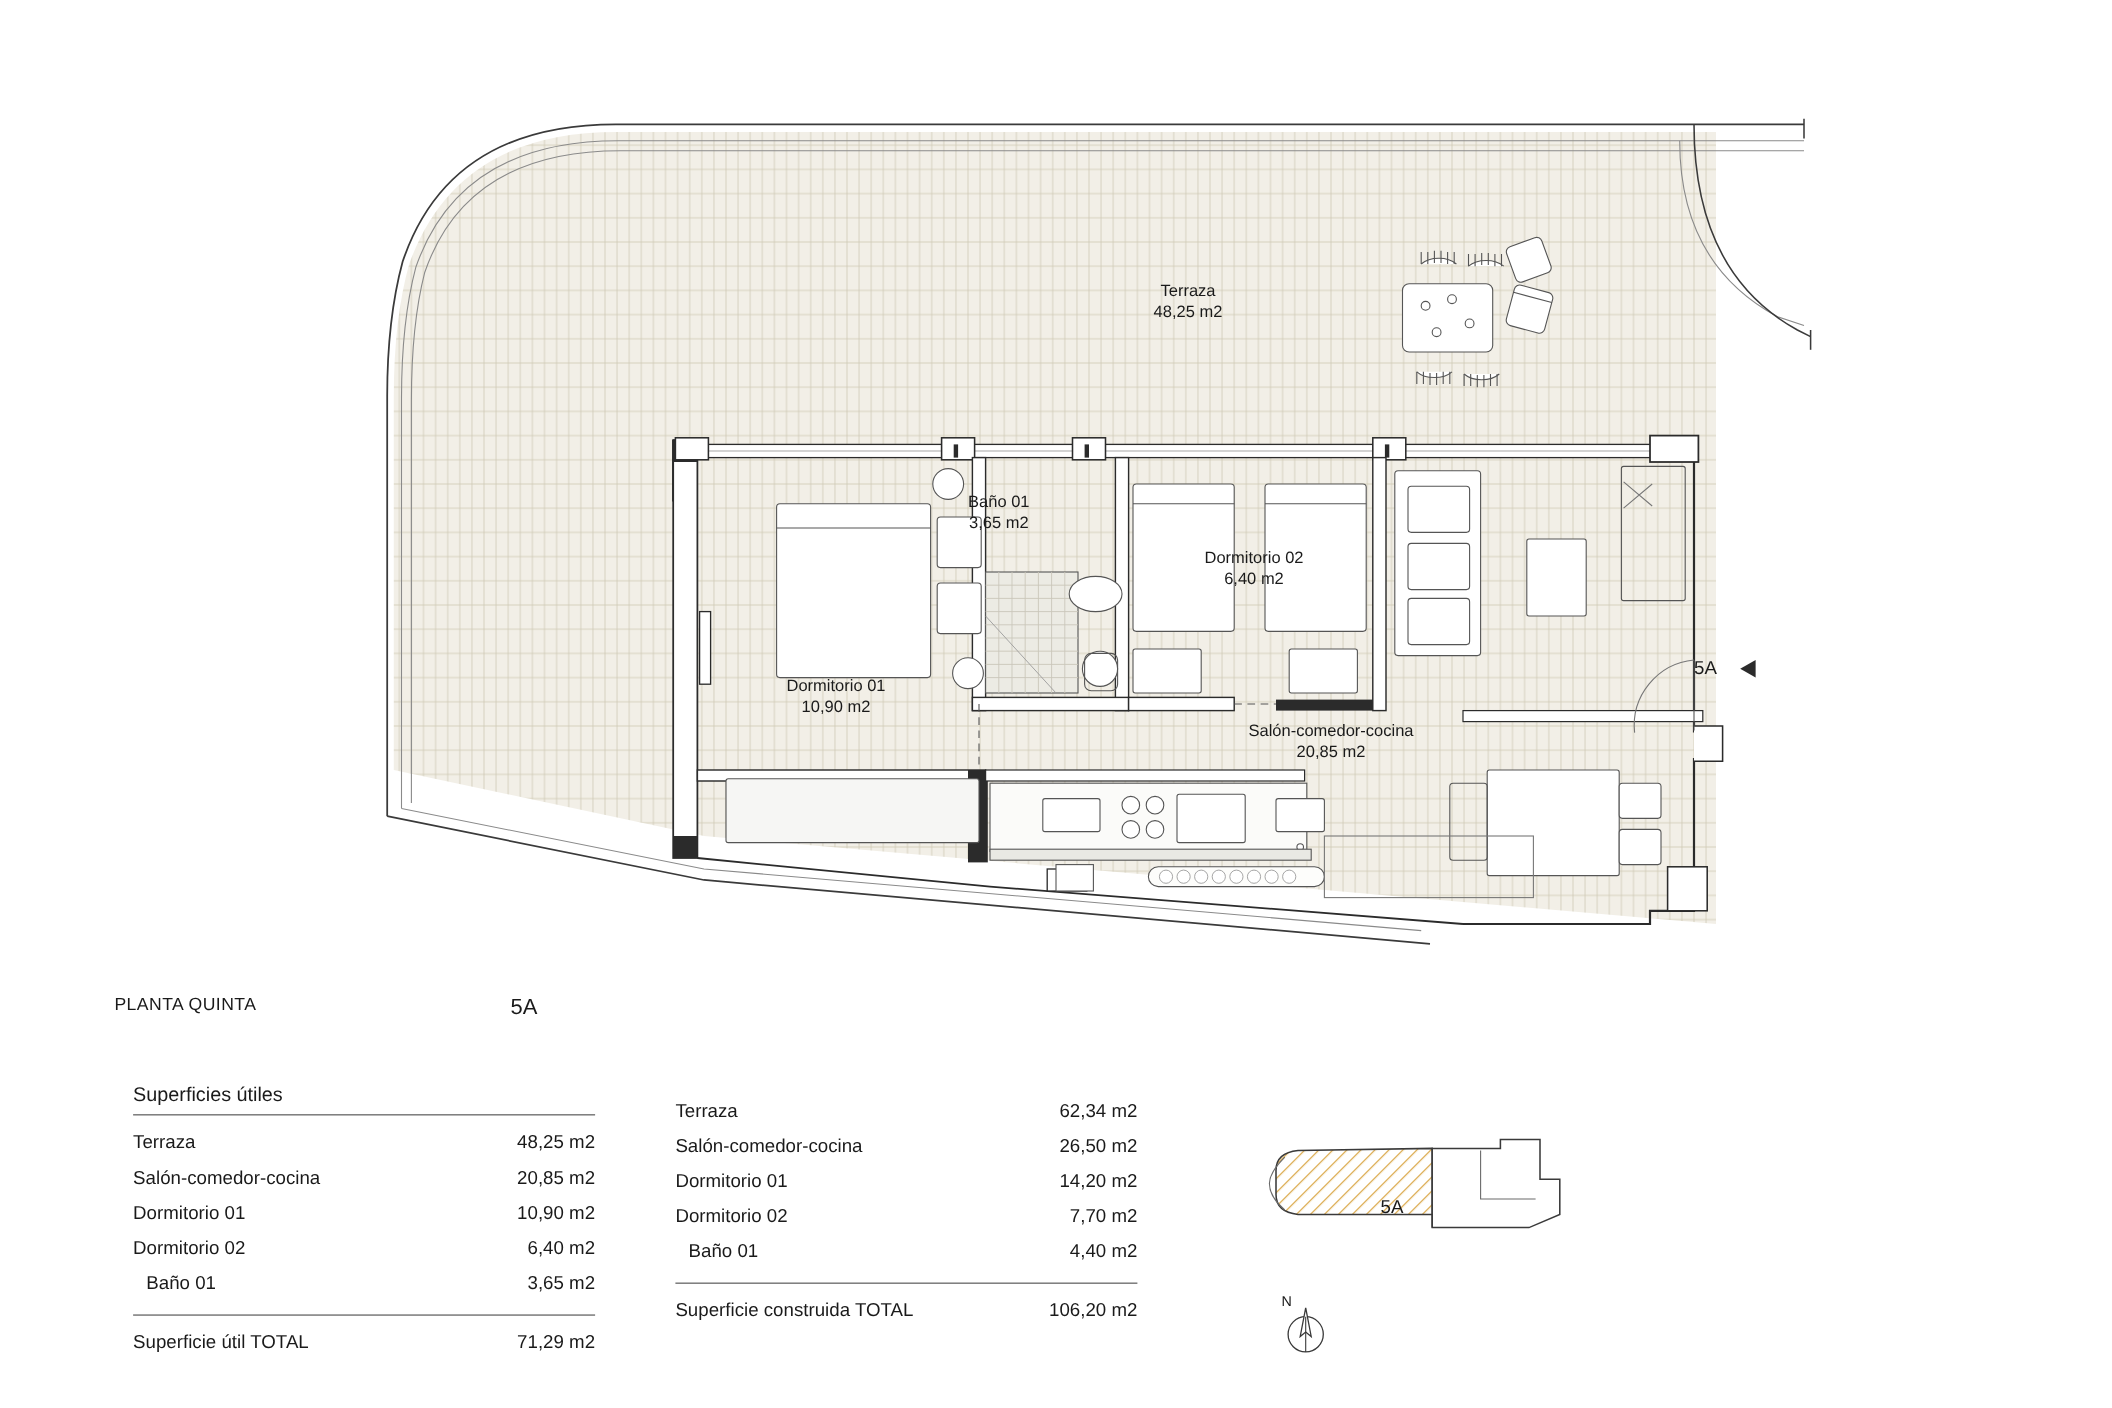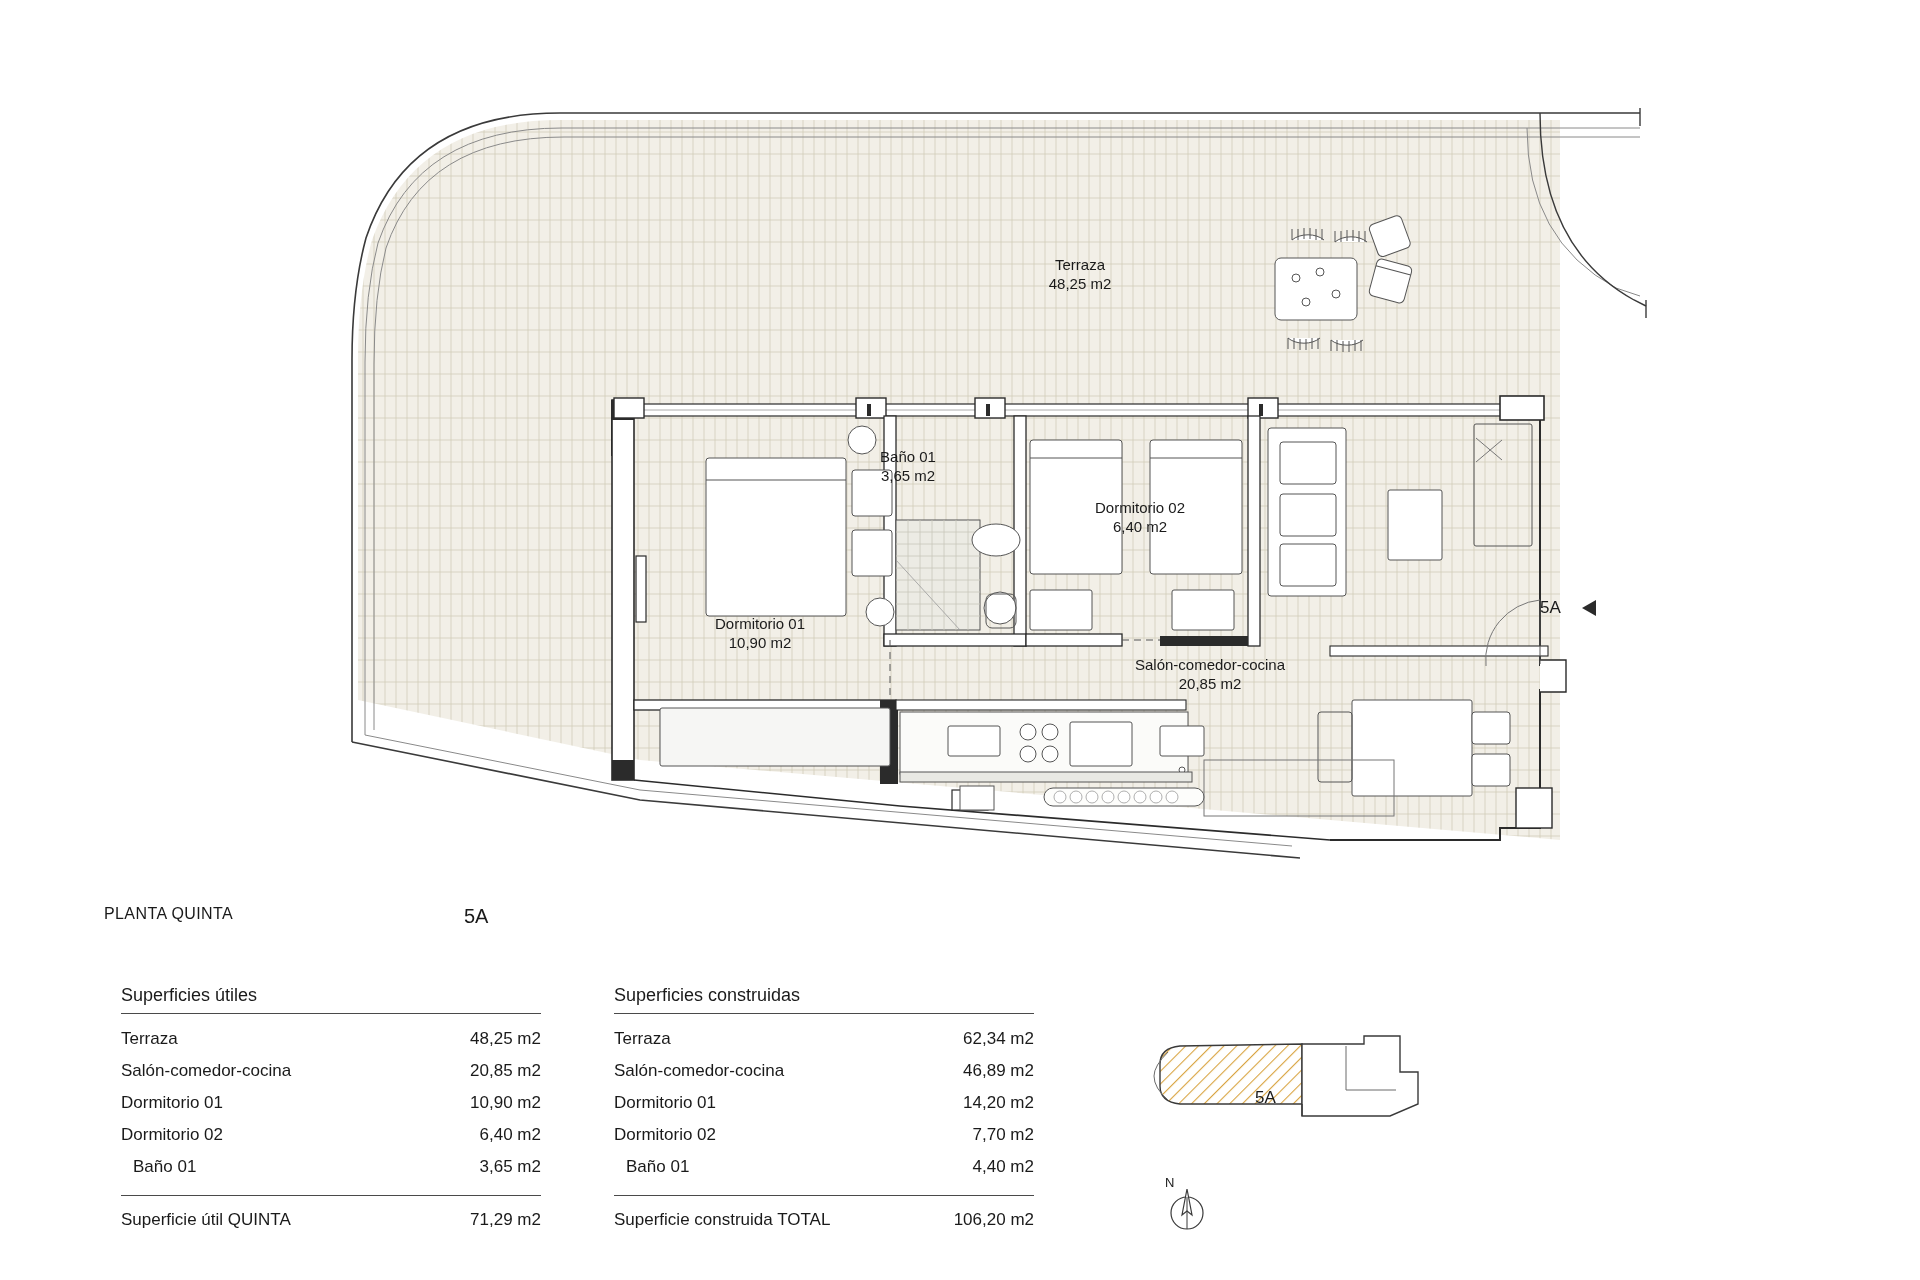--- a/index.html
+++ b/index.html
@@ -320,35 +320,34 @@
         <span class="nm">Dormitorio 02</span>
         <span class="vl">6,40 m2</span>
       </div>
       <div class="row">
         <span class="nm indent">Baño 01</span>
         <span class="vl">3,65 m2</span>
       </div>
     </div>
     <div class="totrule"></div>
     <div class="total">
-      <span>Superficie útil QUINTA</span>
+      <span>Superficie útil TOTAL</span>
       <span>71,29 m2</span>
     </div>
   </div>
 
   <div class="col" style="left:614px;top:985px;width:420px;">
-    <div class="hdr">Superficies  construidas</div>
     <div class="rows">
       <div class="row">
         <span class="nm">Terraza</span>
         <span class="vl">62,34 m2</span>
       </div>
       <div class="row">
         <span class="nm">Salón-comedor-cocina</span>
-        <span class="vl">46,89 m2</span>
+        <span class="vl">26,50 m2</span>
       </div>
       <div class="row">
         <span class="nm">Dormitorio 01</span>
         <span class="vl">14,20 m2</span>
       </div>
       <div class="row">
         <span class="nm">Dormitorio 02</span>
         <span class="vl">7,70 m2</span>
       </div>
       <div class="row">

